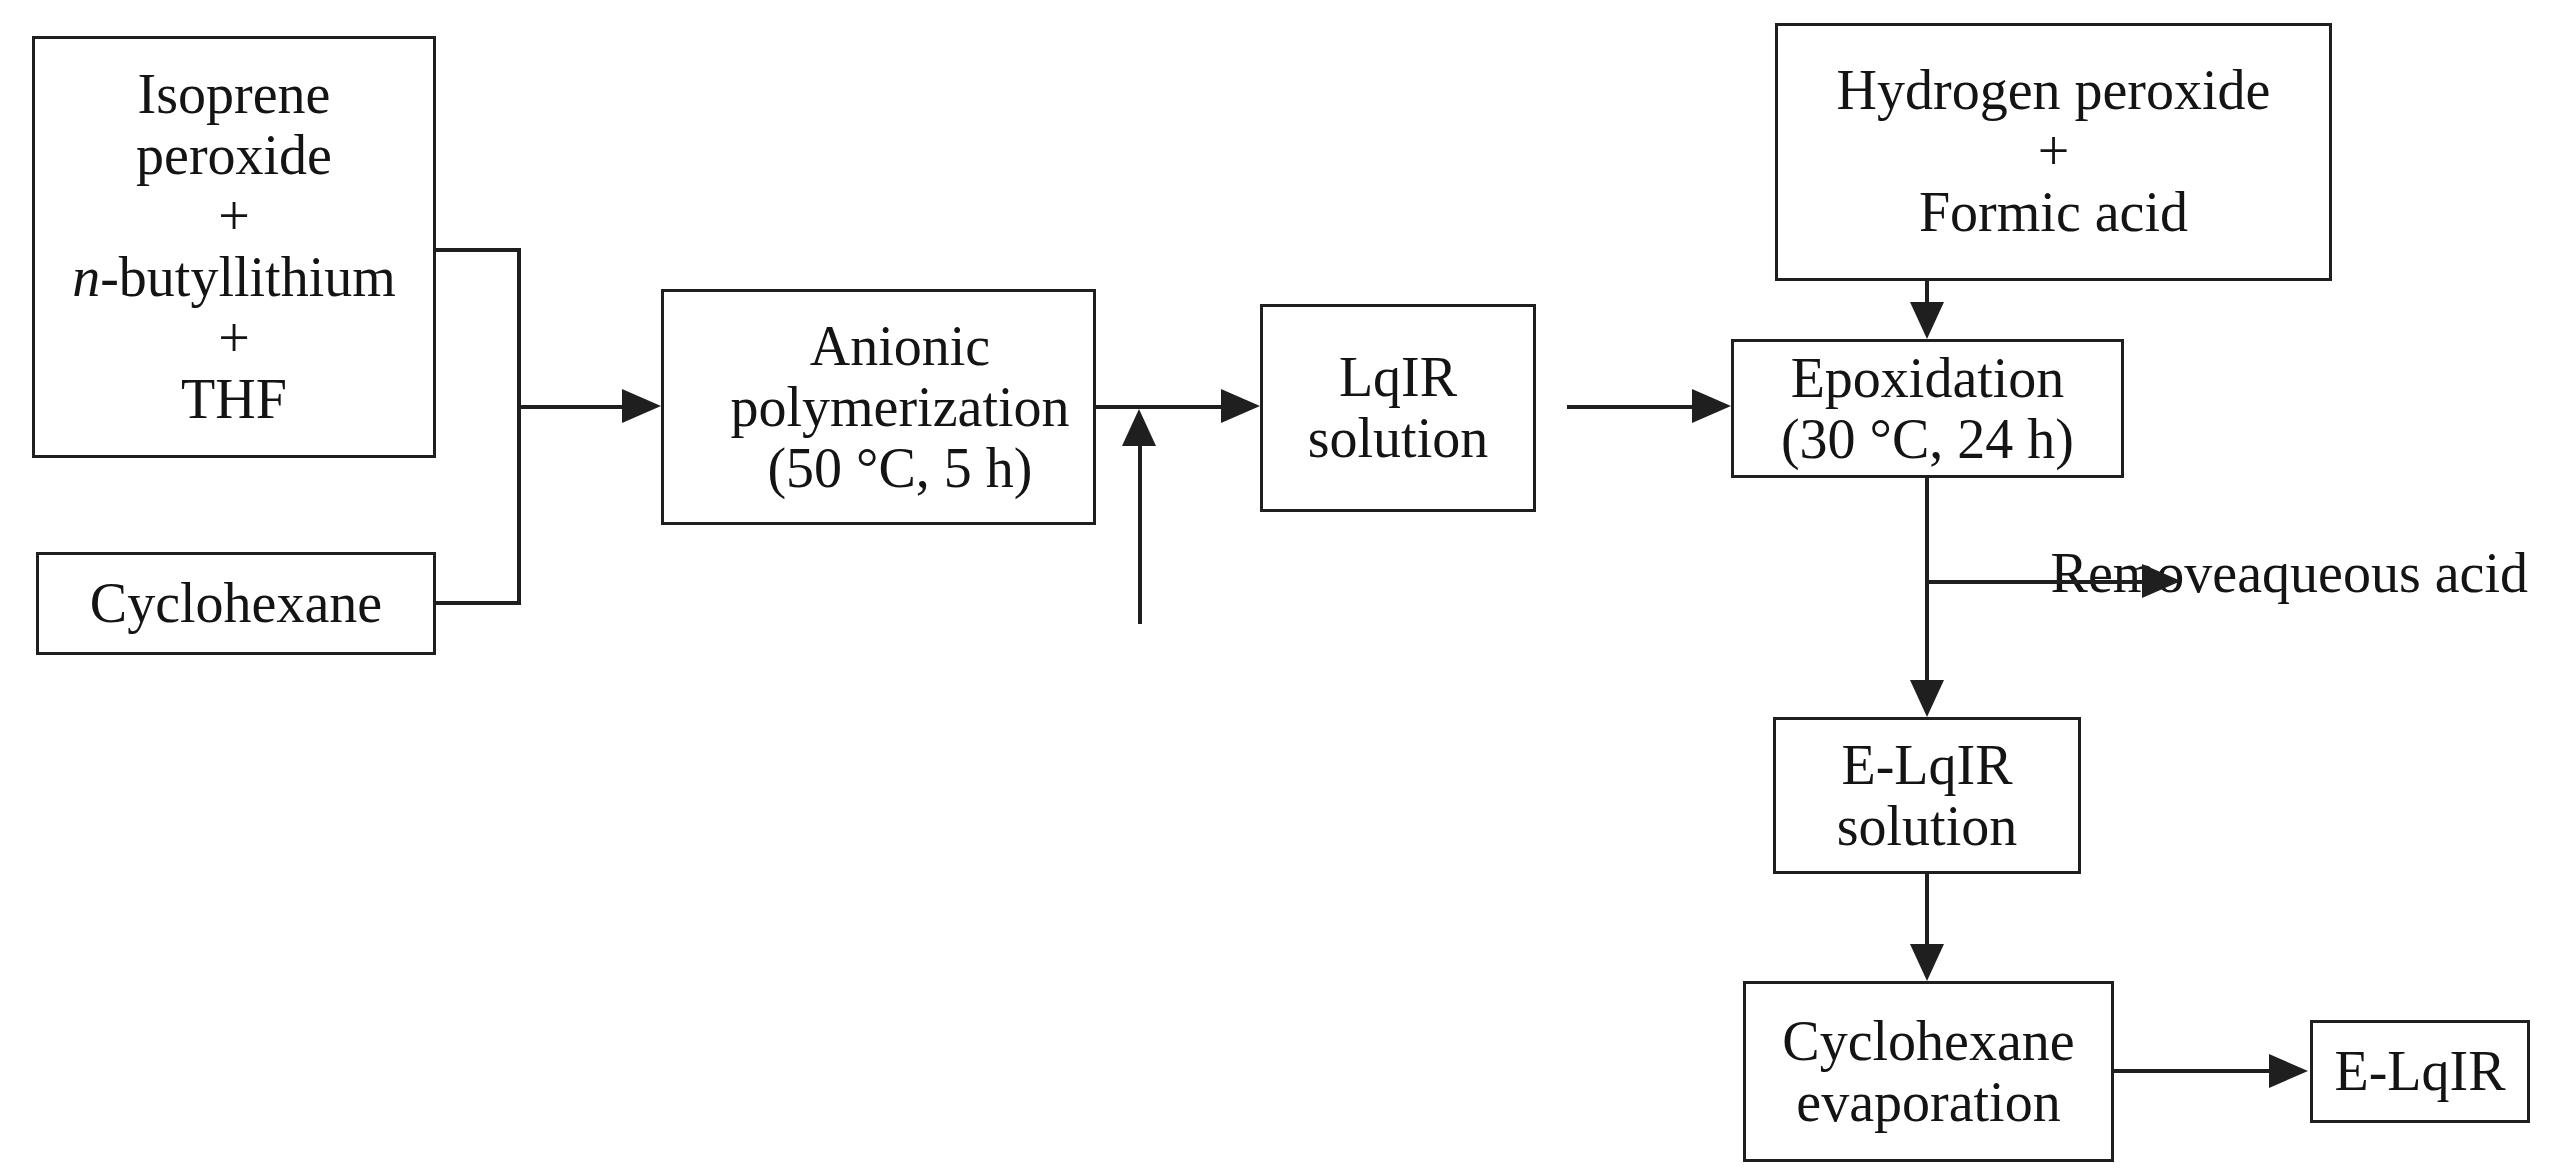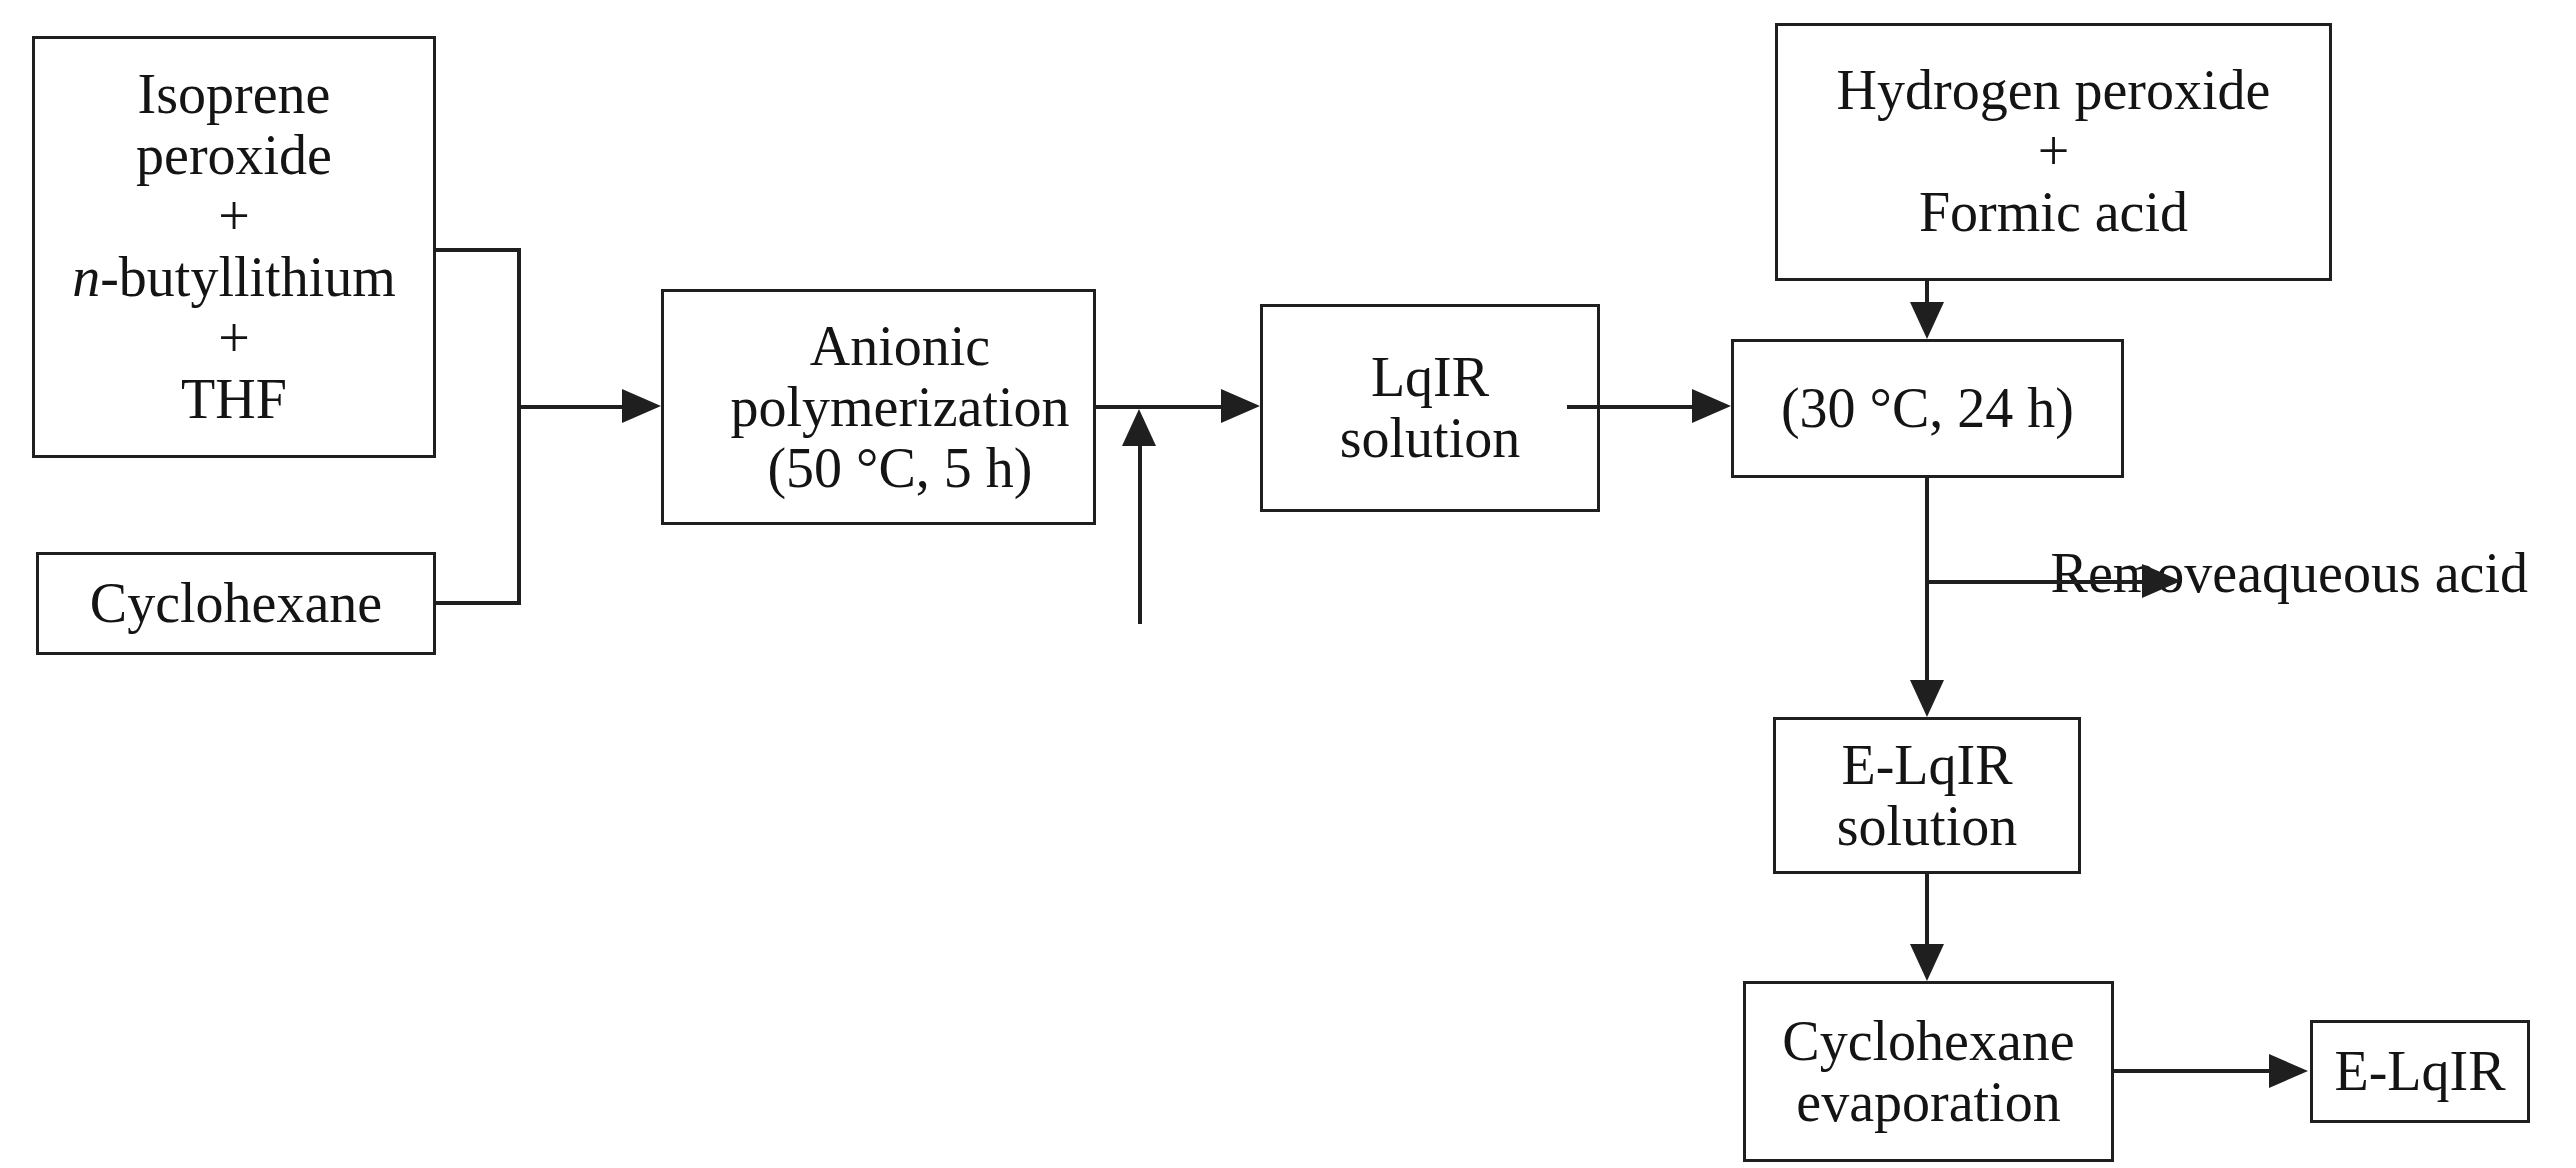--- a/index.html
+++ b/index.html
@@ -52,32 +52,33 @@
     <div class="ln">Cyclohexane</div>
   </div>
 
   <div class="box" style="left:661px;top:289px;width:435px;height:236px;padding-left:43px;">
     <div class="ln">Anionic</div>
     <div class="ln">polymerization</div>
     <div class="ln">(50 °C, 5 h)</div>
   </div>
 
 
-  <div class="box" style="left:1260px;top:304px;width:340px;height:208px;">
+  <div class="box" style="left:1260px;top:304px;width:276px;height:208px;">
     <div class="ln">LqIR</div>
     <div class="ln">solution</div>
   </div>
 
   <div class="box" style="left:1737px;top:22.6px;width:557px;height:258px;margin-left:38px;">
     <div class="ln">Hydrogen peroxide</div>
     <div class="ln">+</div>
     <div class="ln">Formic acid</div>
   </div>
 
   <div class="box" style="left:1731px;top:339px;width:393px;height:139px;">
+    <div class="ln">Epoxidation</div>
     <div class="ln">(30 °C, 24 h)</div>
   </div>
 
   <div class="box" style="left:1773px;top:717px;width:308px;height:157px;">
     <div class="ln">E-LqIR</div>
     <div class="ln">solution</div>
   </div>
 
   <div class="box" style="left:1743px;top:981px;width:371px;height:181px;">
     <div class="ln">Cyclohexane</div>

